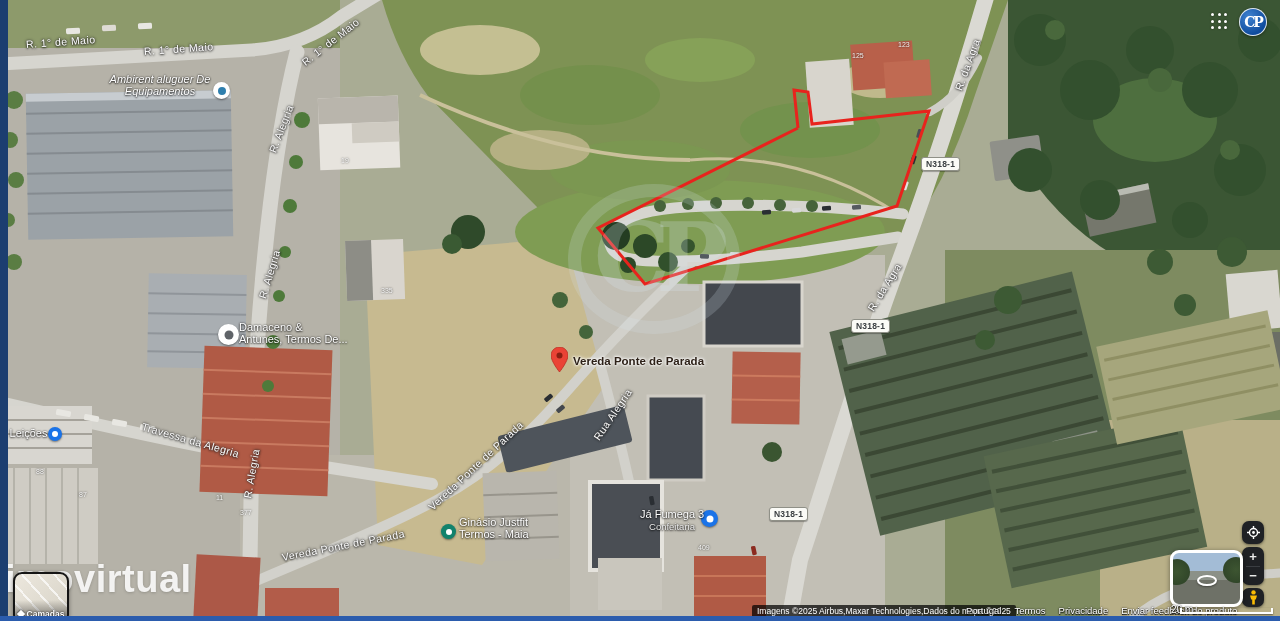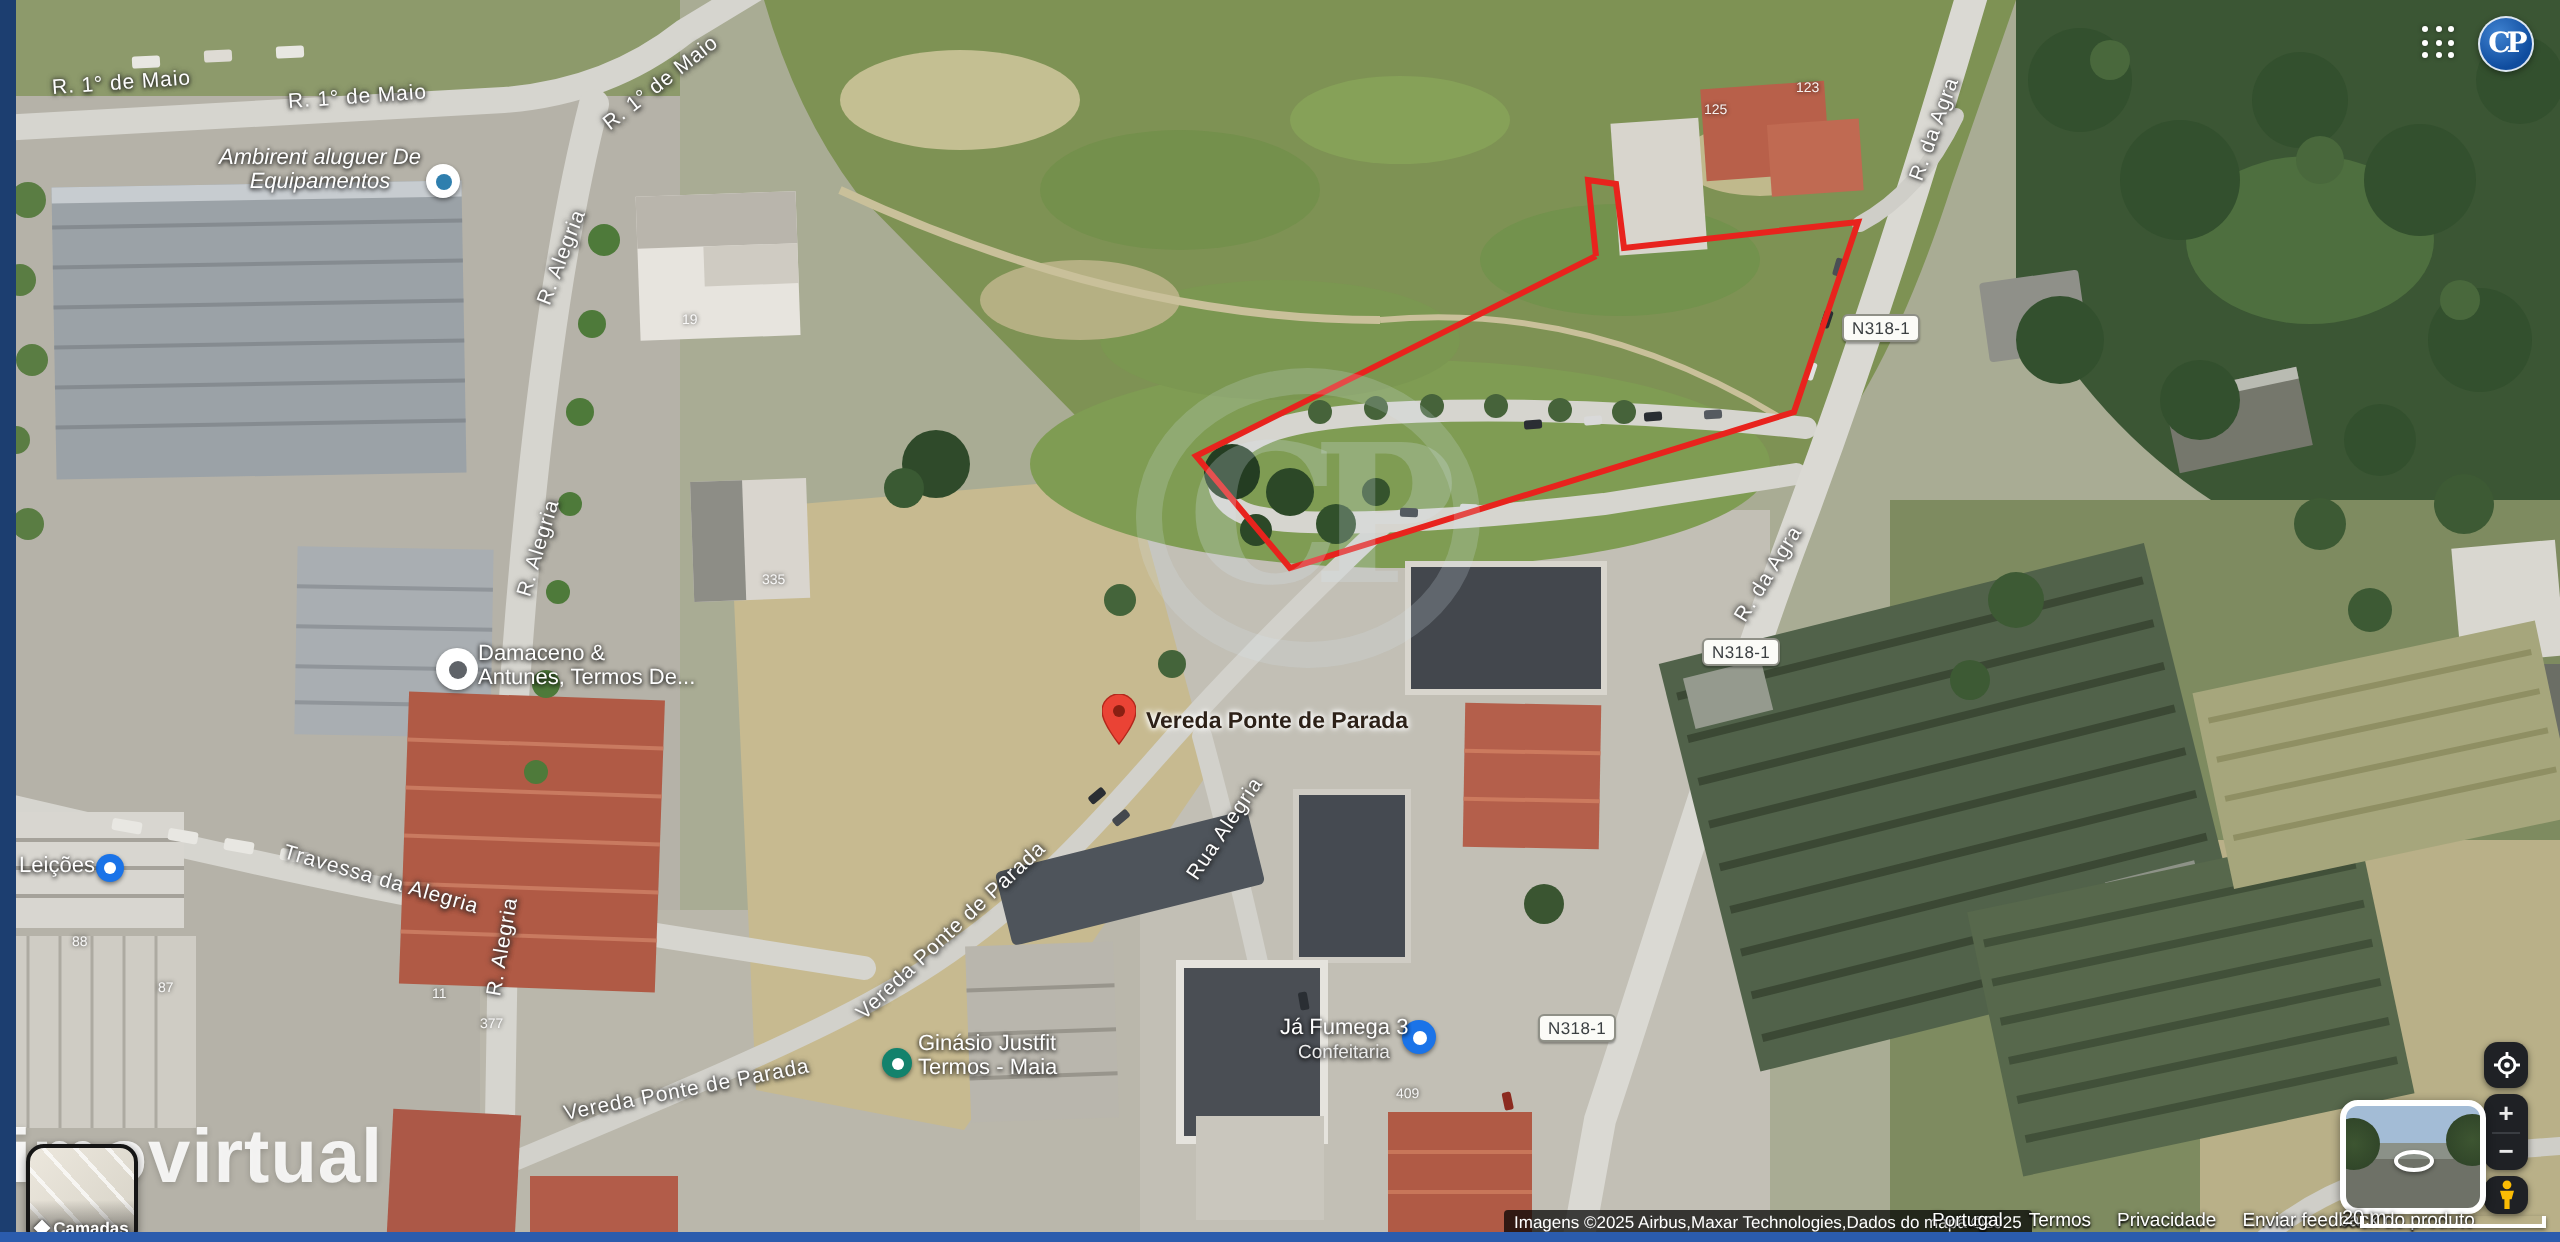--- a/index.html
+++ b/index.html
@@ -14,21 +14,21 @@
   
   .biz{position:absolute;font-size:11px;font-weight:500;color:#fff;line-height:11.5px;white-space:nowrap;
        text-shadow:0 0 2px rgba(0,0,0,.85),0 1px 2px rgba(0,0,0,.65);}
   .biz .l2{display:block;}
   .biz .sub{font-size:9.5px;font-weight:400;color:#ececec;}
   .center{text-align:center;}
   
   .hn{position:absolute;font-size:7px;color:rgba(255,255,255,.92);text-shadow:0 0 2px rgba(0,0,0,.8);white-space:nowrap;}
   
   .badge{position:absolute;background:#fbfbf7;border:1px solid #8f9087;border-radius:3px;color:#3c4043;
-         font-size:8.5px;font-weight:400;padding:1px 4px;letter-spacing:.2px;box-shadow:0 1px 1px rgba(0,0,0,.3);}
+         font-size:8.5px;font-weight:700;padding:1px 4px;letter-spacing:.2px;box-shadow:0 1px 1px rgba(0,0,0,.3);}
   
   .pin-label{position:absolute;font-size:11.5px;font-weight:700;color:#2d2118;white-space:nowrap;
              text-shadow:0 0 2px #fff,0 0 3px #fff,0 0 4px rgba(255,255,255,.9);}
   .marker-dot{position:absolute;border-radius:50%;box-shadow:0 1px 2px rgba(0,0,0,.45);}
   .marker-dot .inner{position:absolute;left:50%;top:50%;transform:translate(-50%,-50%);border-radius:50%;}
 
   
   .wm-circle{position:absolute;left:568px;top:184px;width:172px;height:150px;border-radius:50%;
              border:13px solid rgba(214,228,240,.20);}
   .wm-cp{position:absolute;left:568px;top:176px;width:172px;height:162px;display:flex;align-items:center;justify-content:center;

